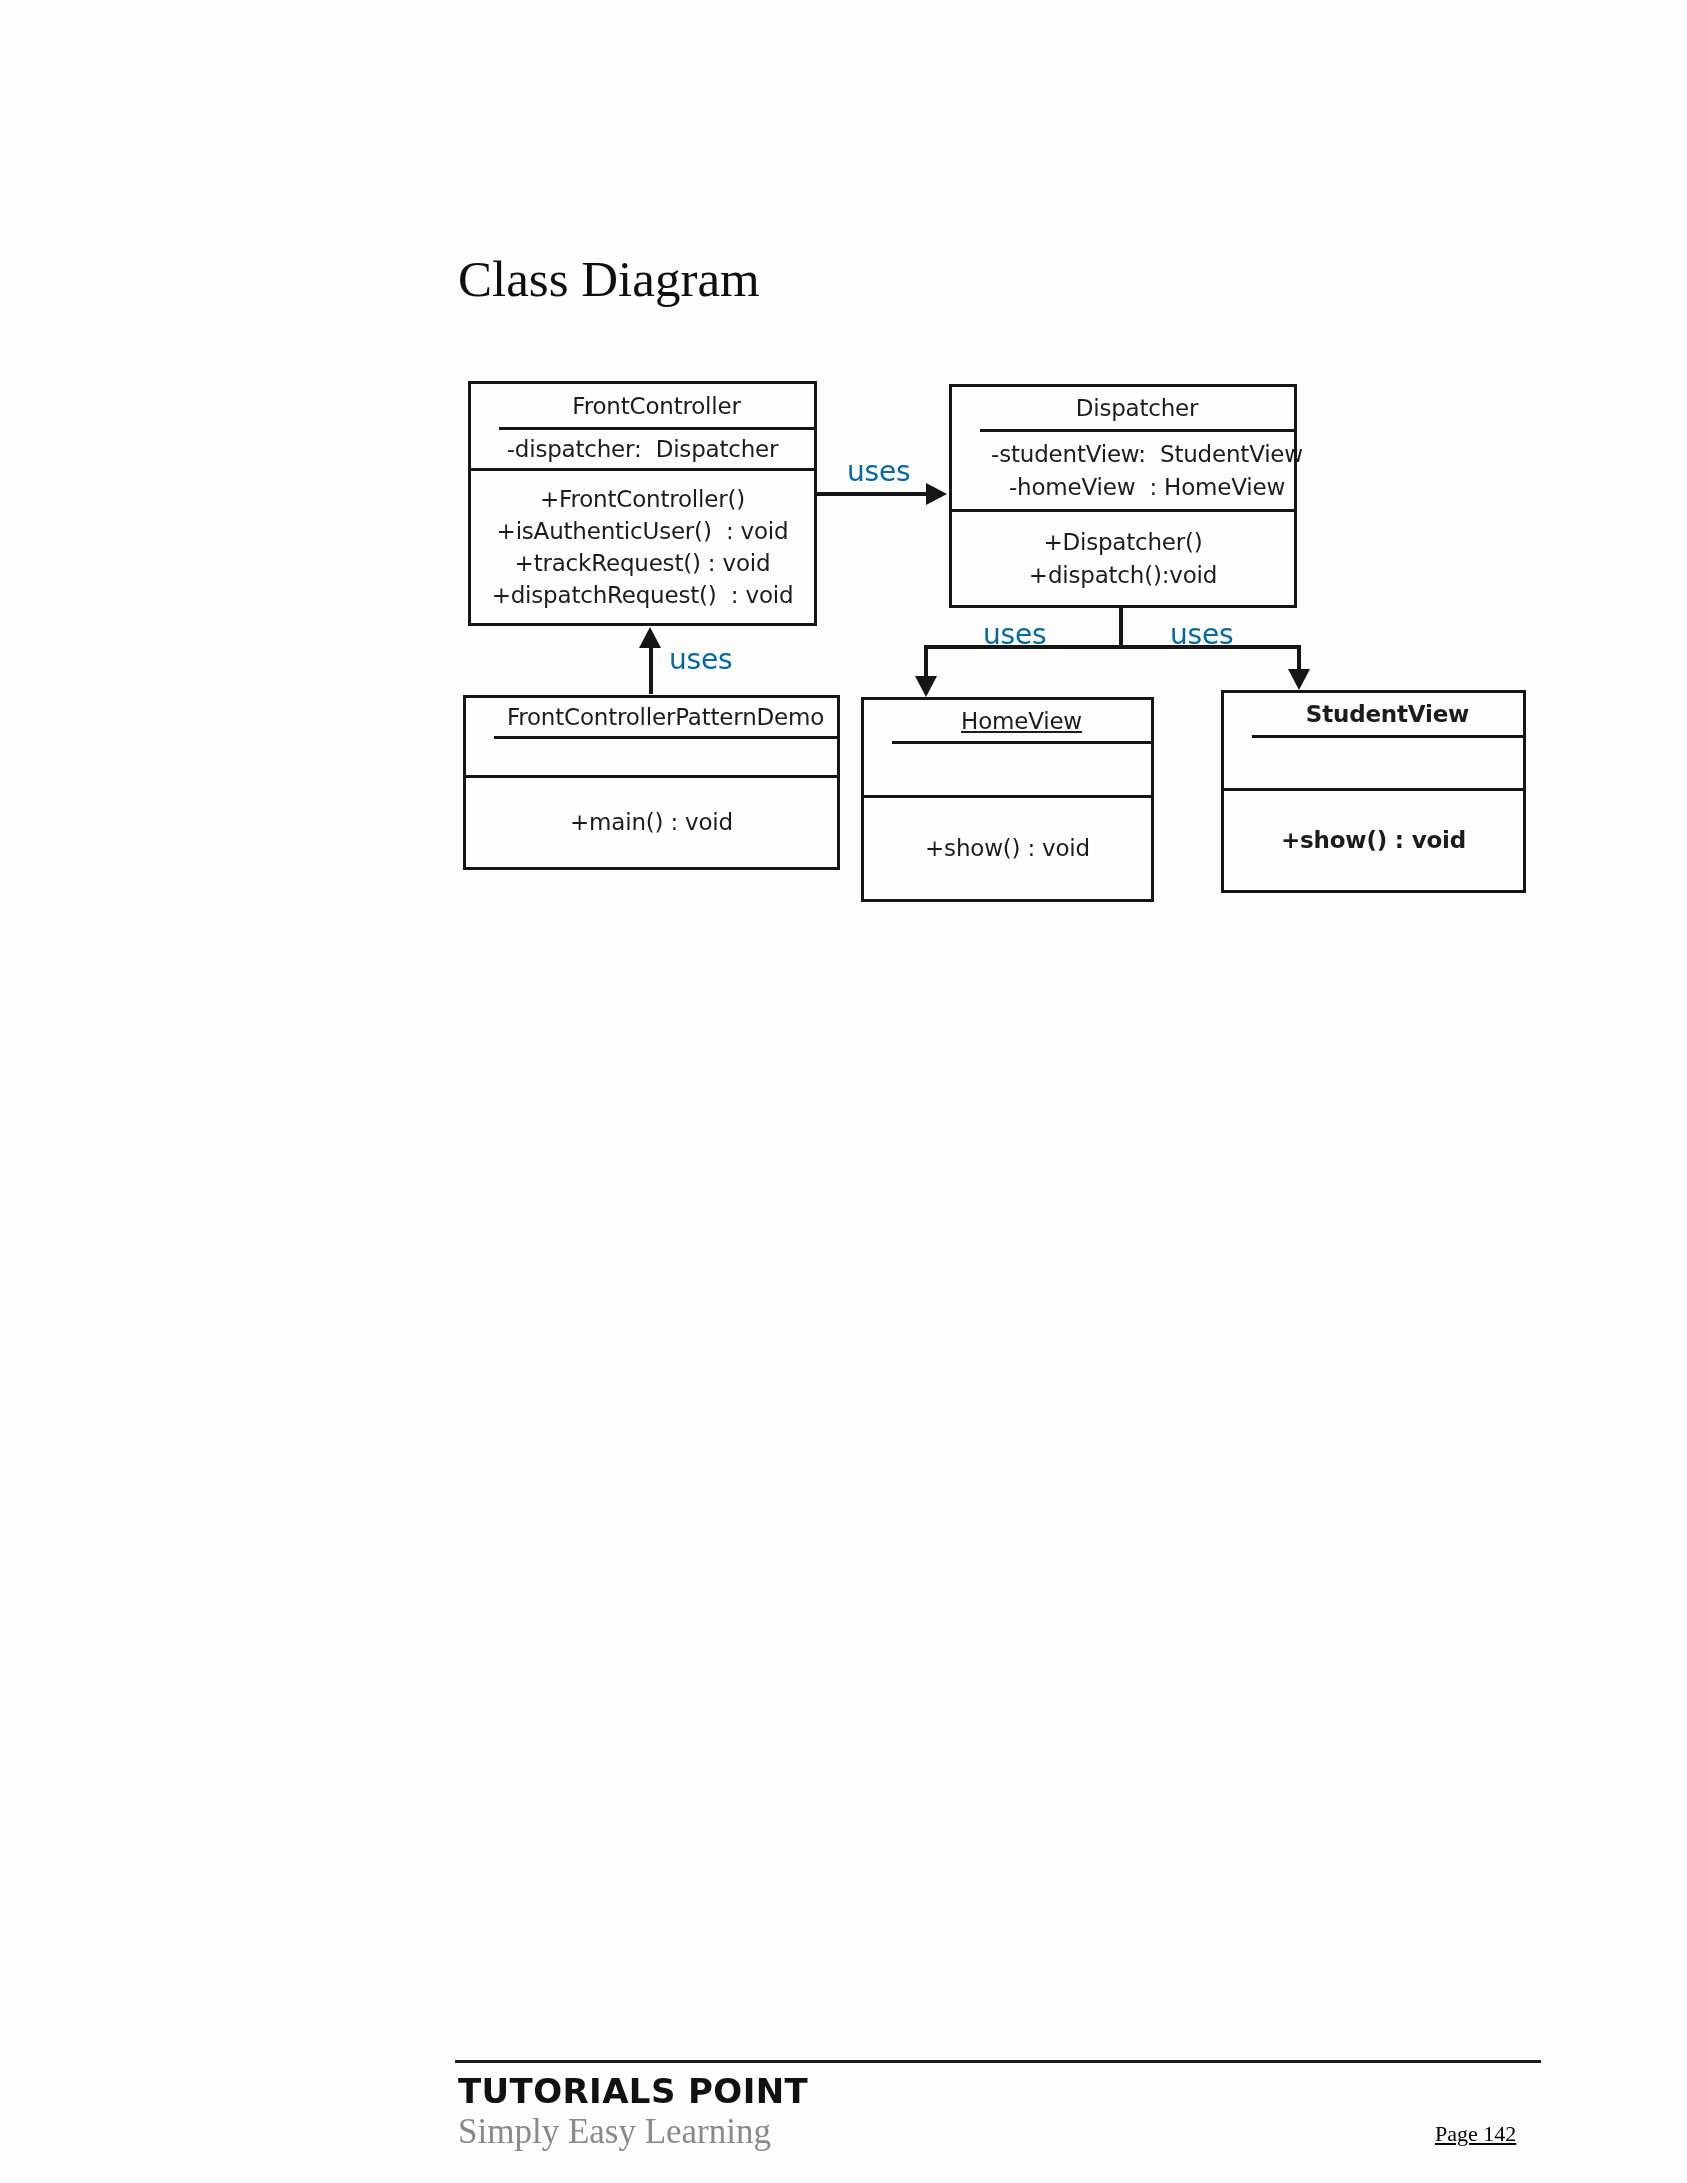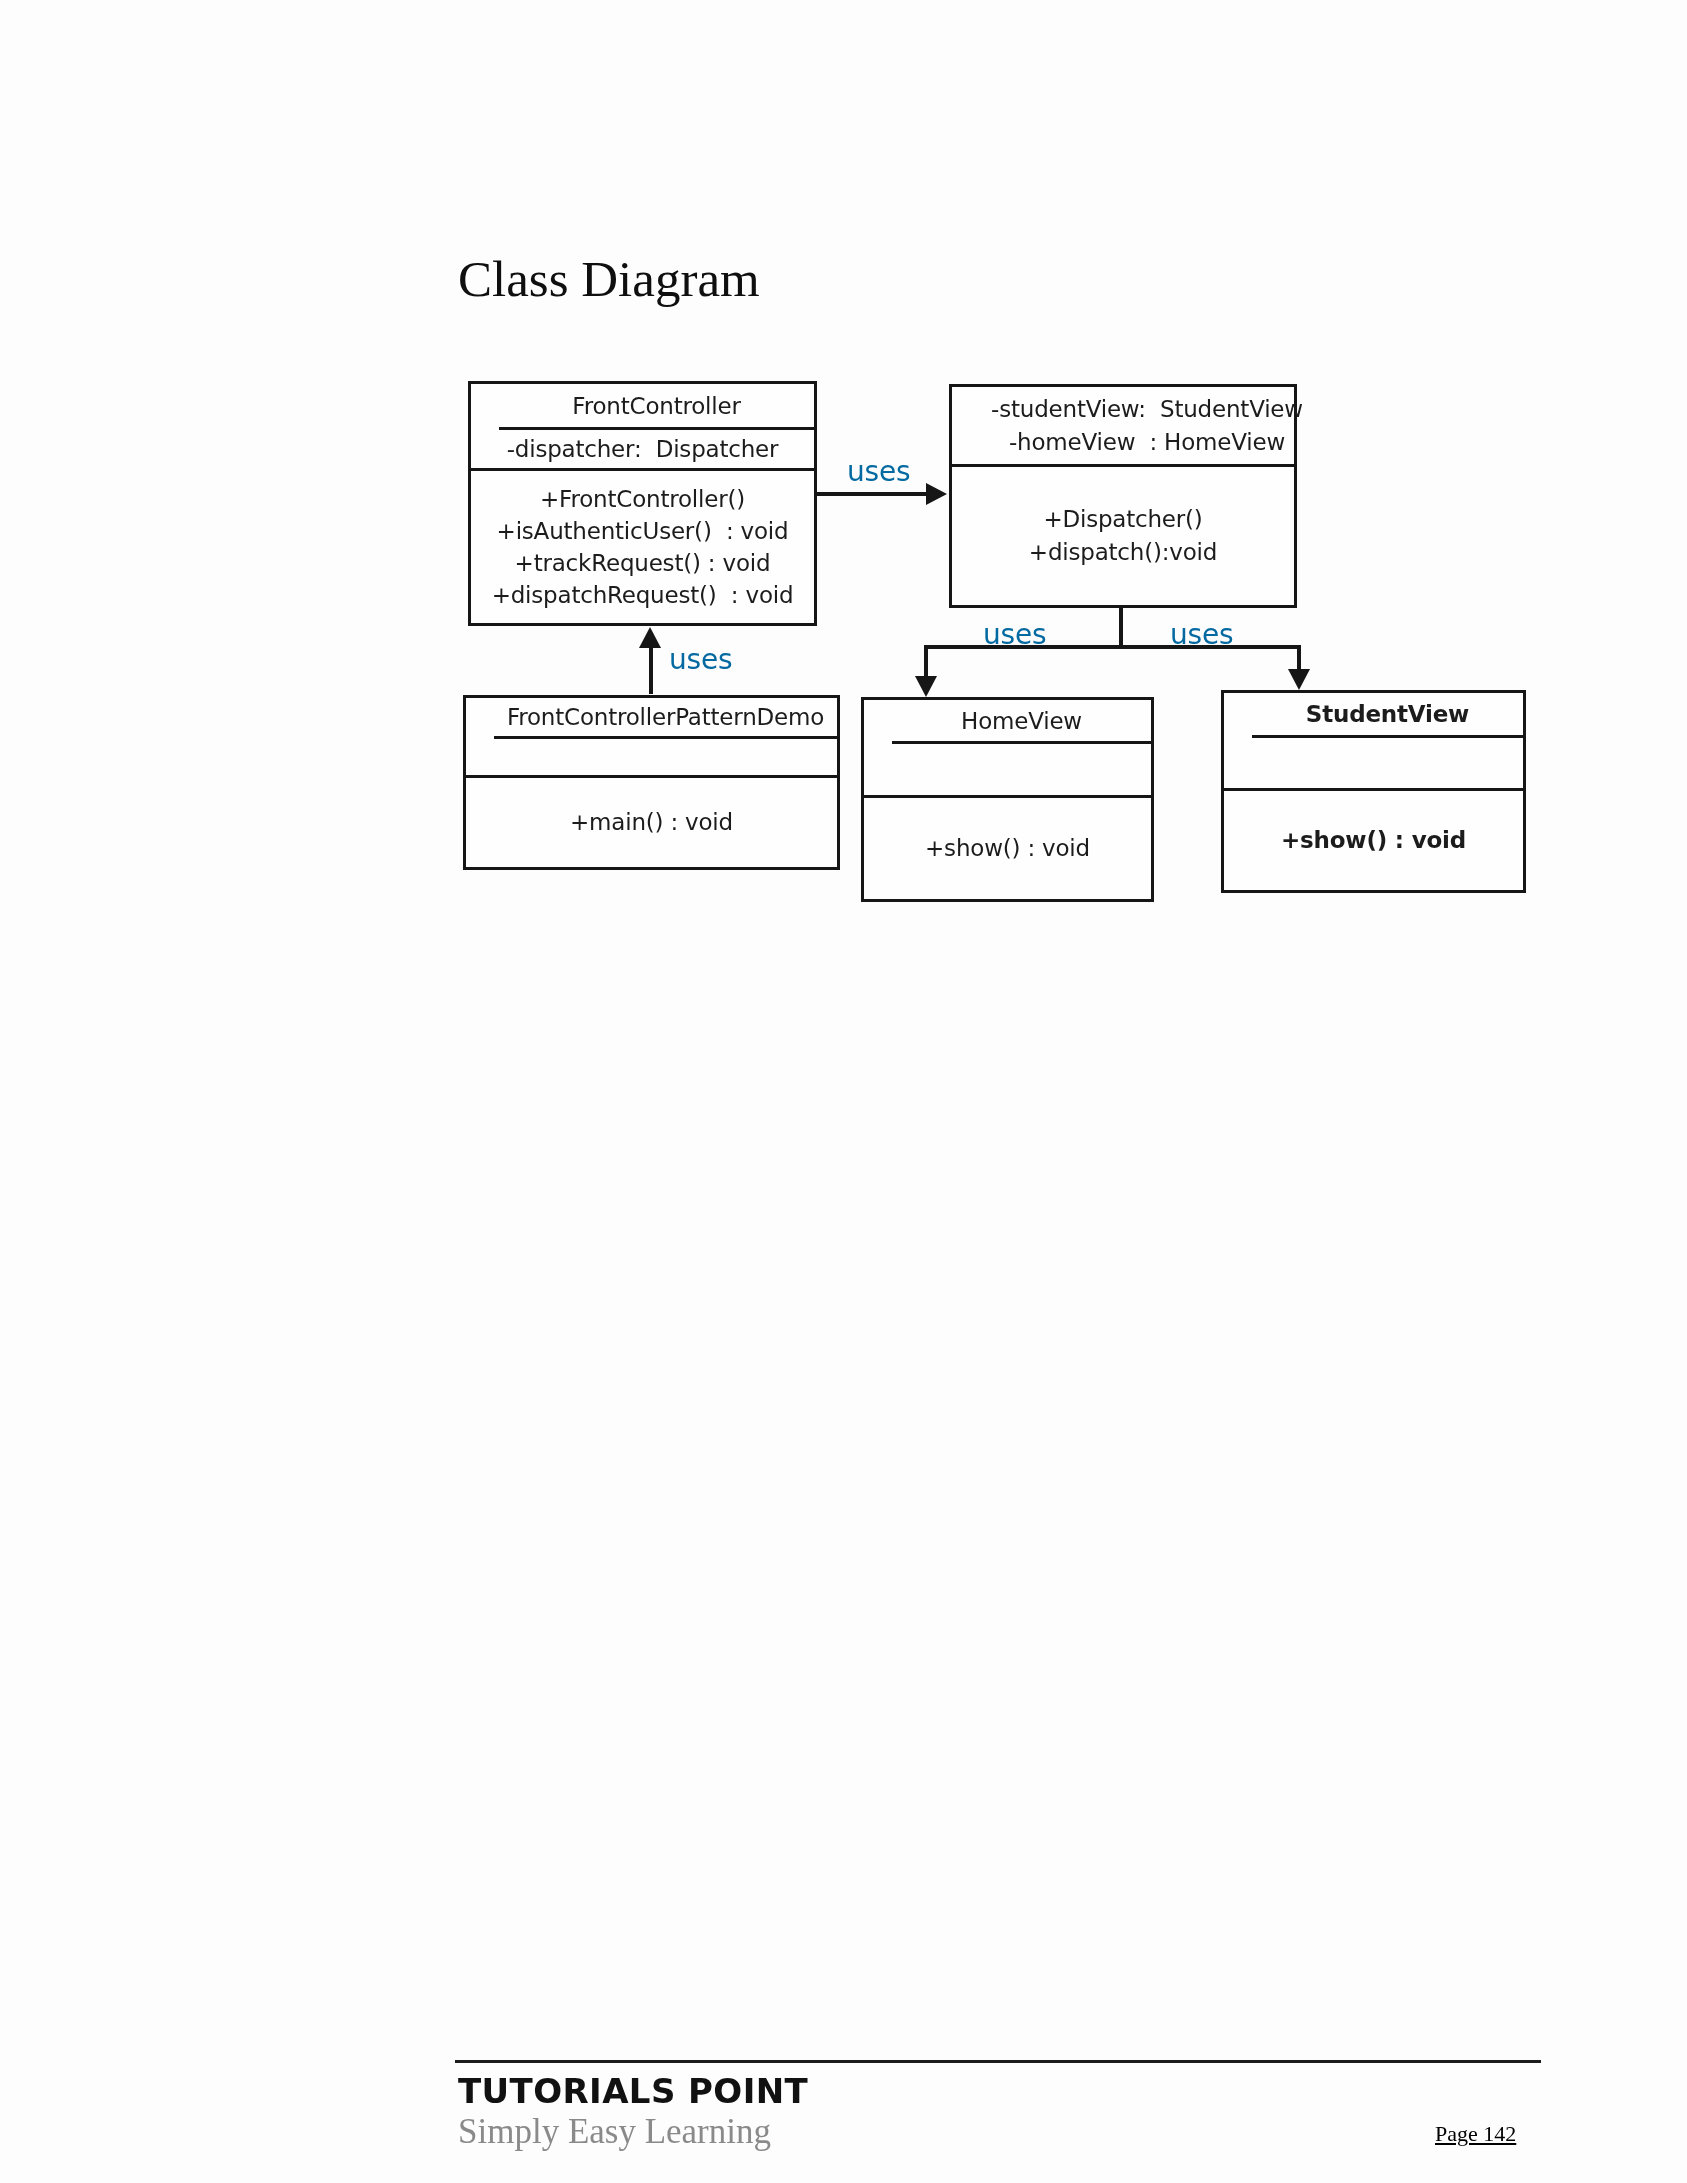--- a/index.html
+++ b/index.html
@@ -145,40 +145,41 @@
     </div>
     <div class="uml-methods">
       <div class="uml-line" style="line-height:32px;">+FrontController()</div>
       <div class="uml-line" style="line-height:32px;text-align:center;">+isAuthenticUser()  : void</div>
       <div class="uml-line" style="line-height:32px;">+trackRequest() : void</div>
       <div class="uml-line" style="line-height:32px;">+dispatchRequest()  : void</div>
     </div>
   </div>
 
   <div class="uml-class" style="left:949px;top:384px;width:348px;height:224px;">
+    <div class="uml-title" style="height:45px;">Dispatcher</div>
     <div class="uml-attrs" style="height:80px;padding-left:48px;">
       <div class="uml-line">-studentView:  StudentView</div>
       <div class="uml-line">-homeView  : HomeView</div>
     </div>
     <div class="uml-methods">
       <div class="uml-line">+Dispatcher()</div>
       <div class="uml-line">+dispatch():void</div>
     </div>
   </div>
 
   <div class="uml-class" style="left:463px;top:695px;width:377px;height:175px;">
     <div class="uml-title" style="height:41px;">FrontControllerPatternDemo</div>
     <div class="uml-attrs" style="height:39px;"></div>
     <div class="uml-methods">
       <div class="uml-line">+main() : void</div>
     </div>
   </div>
 
   <div class="uml-class" style="left:861px;top:697px;width:293px;height:205px;">
-    <div class="uml-title" style="height:44px;">HomeView</div>
+    <div class="uml-title" style="height:44px;text-decoration:underline;">HomeView</div>
     <div class="uml-attrs" style="height:54px;"></div>
     <div class="uml-methods">
       <div class="uml-line">+show() : void</div>
     </div>
   </div>
 
   <div class="uml-class" style="left:1221px;top:690px;width:305px;height:203px;font-weight:bold;">
     <div class="uml-title" style="height:45px;">StudentView</div>
     <div class="uml-attrs" style="height:53px;"></div>
     <div class="uml-methods">

